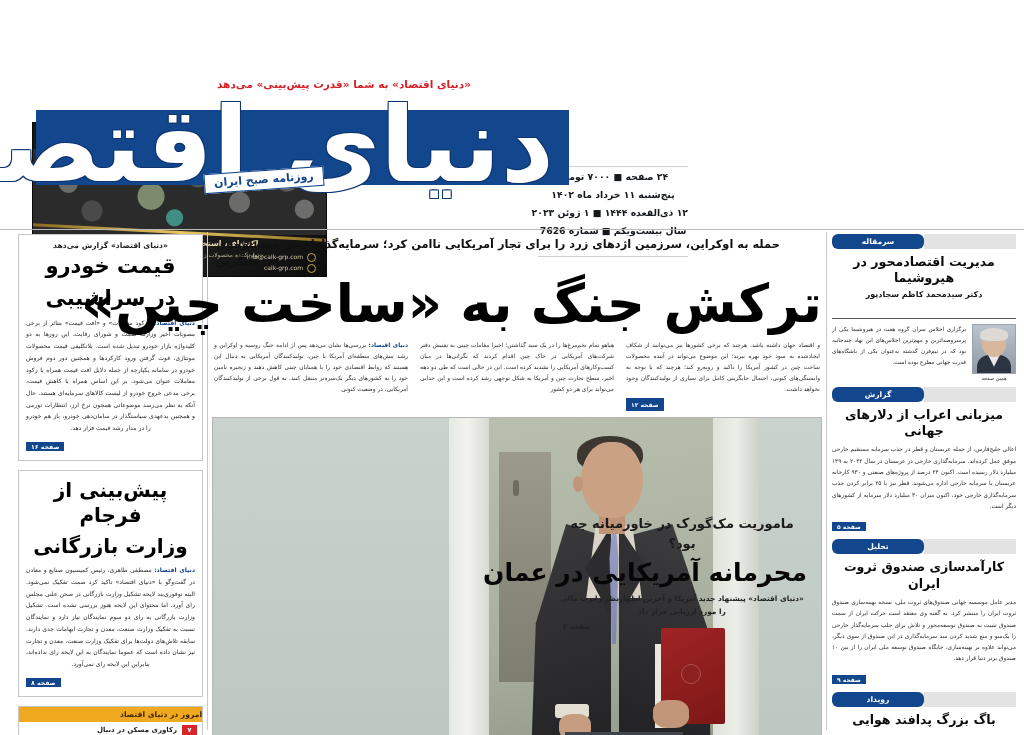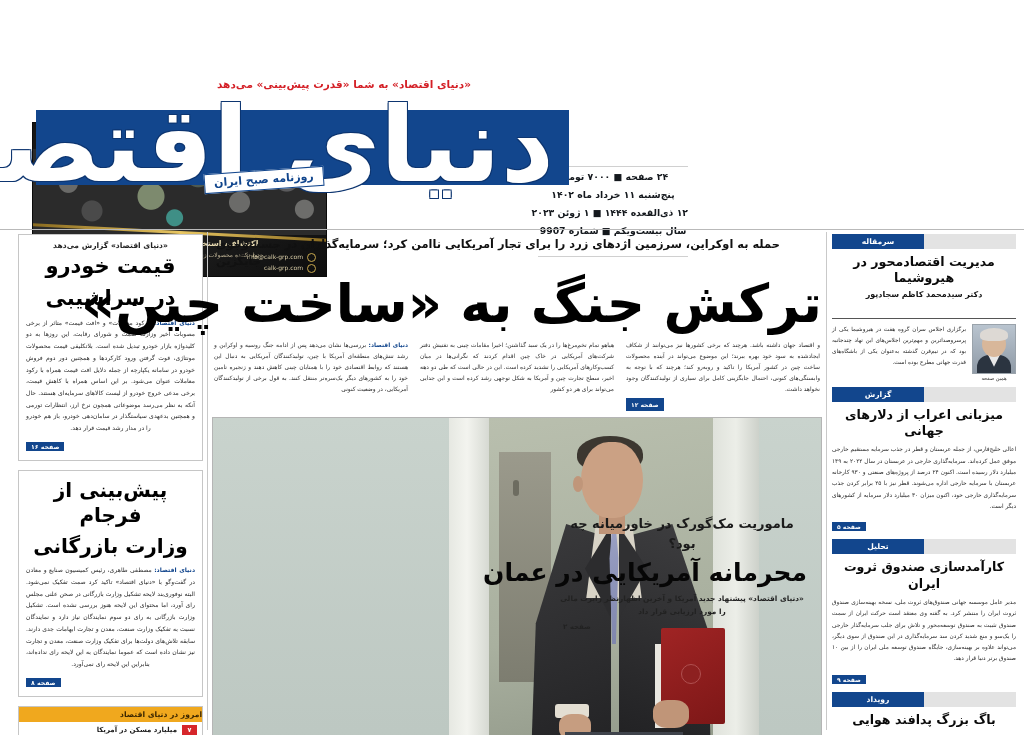--- a/index.html
+++ b/index.html
@@ -193,21 +193,21 @@
   .ph-sub{font-size:7.4px;font-weight:bold;color:#222;line-height:1.75;}
   .ph-page{margin-top:4px;font-size:7px;font-weight:bold;color:#222;text-align:left;padding-left:6px;}
 
   
   .col-right{position:absolute;left:832px;top:2px;width:184px;}
   .sect{margin-bottom:6px;}
   .sect-bar{display:flex;align-items:stretch;height:15px;margin-bottom:5px;}
   .sect-bar .fill{flex:1;background:#e3e3e3;}
   .sect-bar .tag{
     background:#12468d;color:#fff;font-size:7.6px;font-weight:bold;
-    padding:0 14px;display:flex;align-items:center;justify-content:center;min-width:64px;
+    padding:0 14px;display:flex;align-items:center;justify-content:center;min-width:64px;border-radius:6px;
   }
   .sect-title{text-align:center;font-size:12.6px;font-weight:bold;color:#0a0a0a;line-height:1.3;letter-spacing:-0.3px;}
   .sect-author{
     text-align:center;font-size:8px;font-weight:bold;color:#151515;margin-top:3px;
     padding-bottom:19px;border-bottom:1px solid #555;display:block;
   }
   .sect-body{font-size:5.8px;line-height:1.95;text-align:justify;color:#2b2b2b;margin-top:5px;}
   .ed-wrap{display:flex;gap:6px;margin-top:5px;align-items:flex-start;}
   .ed-photo{
     flex:0 0 auto;width:42px;height:48px;
@@ -267,21 +267,21 @@
           </span>
         </div>
       </div>
     </div>
 
     <div class="issue-rule"></div>
     <div class="issue-block">
       <span class="ln">۲۴ صفحه ■ ۷۰۰۰ تومان</span>
       <span class="ln">پنج‌شنبه ۱۱ خرداد ماه ۱۴۰۲</span>
       <span class="ln">۱۲ ذی‌القعده ۱۴۴۴ ■ ۱ ژوئن ۲۰۲۳</span>
-      <span class="ln">سال بیست‌ویکم ■ شماره 9907</span>
+      <span class="ln">سال بیست‌ویکم ■ شماره 7626</span>
     </div>
     <div class="issue-rule2"></div>
 
     <div class="masthead-band"></div>
     <div class="tagline">«دنیای اقتصاد» به شما «قدرت پیش‌بینی» می‌دهد</div>
     <div class="logo-wrap">
       <div class="logo-word">دنیای اقتصاد</div>
     </div>
     <div class="sub-badge">روزنامه صبح ایران</div>
   </div>
@@ -306,21 +306,21 @@
         <div class="lhead two">وزارت بازرگانی</div>
         <div class="ltext"><b>دنیای اقتصاد:</b> <span>مصطفی طاهری، رئیس کمیسیون صنایع و معادن در گفت‌وگو با «دنیای اقتصاد» تاکید کرد صمت تفکیک نمی‌شود. البته نوفوری‌بند لایحه تشکیل وزارت بازرگانی در صحن علنی مجلس رای آورد، اما محتوای این لایحه هنوز بررسی نشده است. تشکیل وزارت بازرگانی به رای دو سوم نمایندگان نیاز دارد و نمایندگان نسبت به تفکیک وزارت صنعت، معدن و تجارت ابهامات جدی دارند. سابقه تلاش‌های دولت‌ها برای تفکیک وزارت صنعت، معدن و تجارت نیز نشان داده است که عموما نمایندگان به این لایحه رای نداده‌اند، بنابراین این لایحه رای نمی‌آورد.</span></div>
         <div class="pagetag-row"><span class="pagetag">صفحه ۸</span></div>
       </div>
 
       <div class="toc">
         <div class="toc-title">امروز در دنیای اقتصاد</div>
 
         <div class="toc-row">
           <span class="toc-num">۷</span>
-          <span class="toc-label">میلیارد مسکن در آمریکا</span>
+          <span class="toc-label">رکاوری مسکن در دنبال</span>
         </div>
 
       </div>
     </div>
 
     <div class="col-center">
       <div class="c-over">حمله به اوکراین، سرزمین اژدهای زرد را برای تجار آمریکایی ناامن کرد؛ سرمایه‌گذاران در جست‌وجوی جایگزین</div>
       <div class="c-head">ترکش جنگ به «ساخت چین»</div>
 
       <div class="c-cols">

